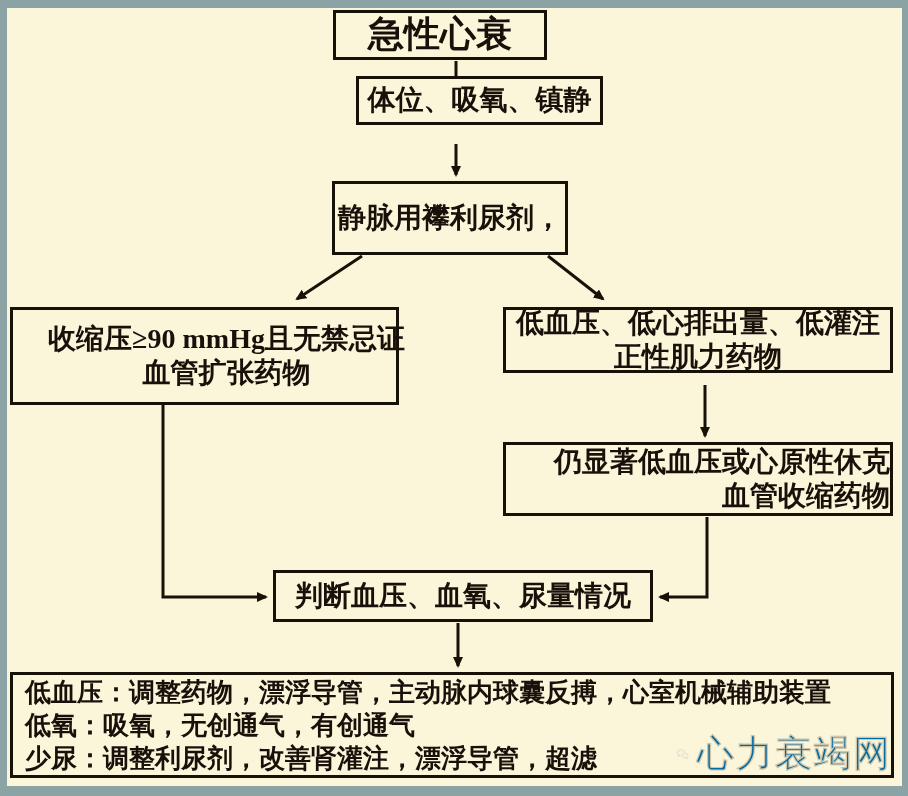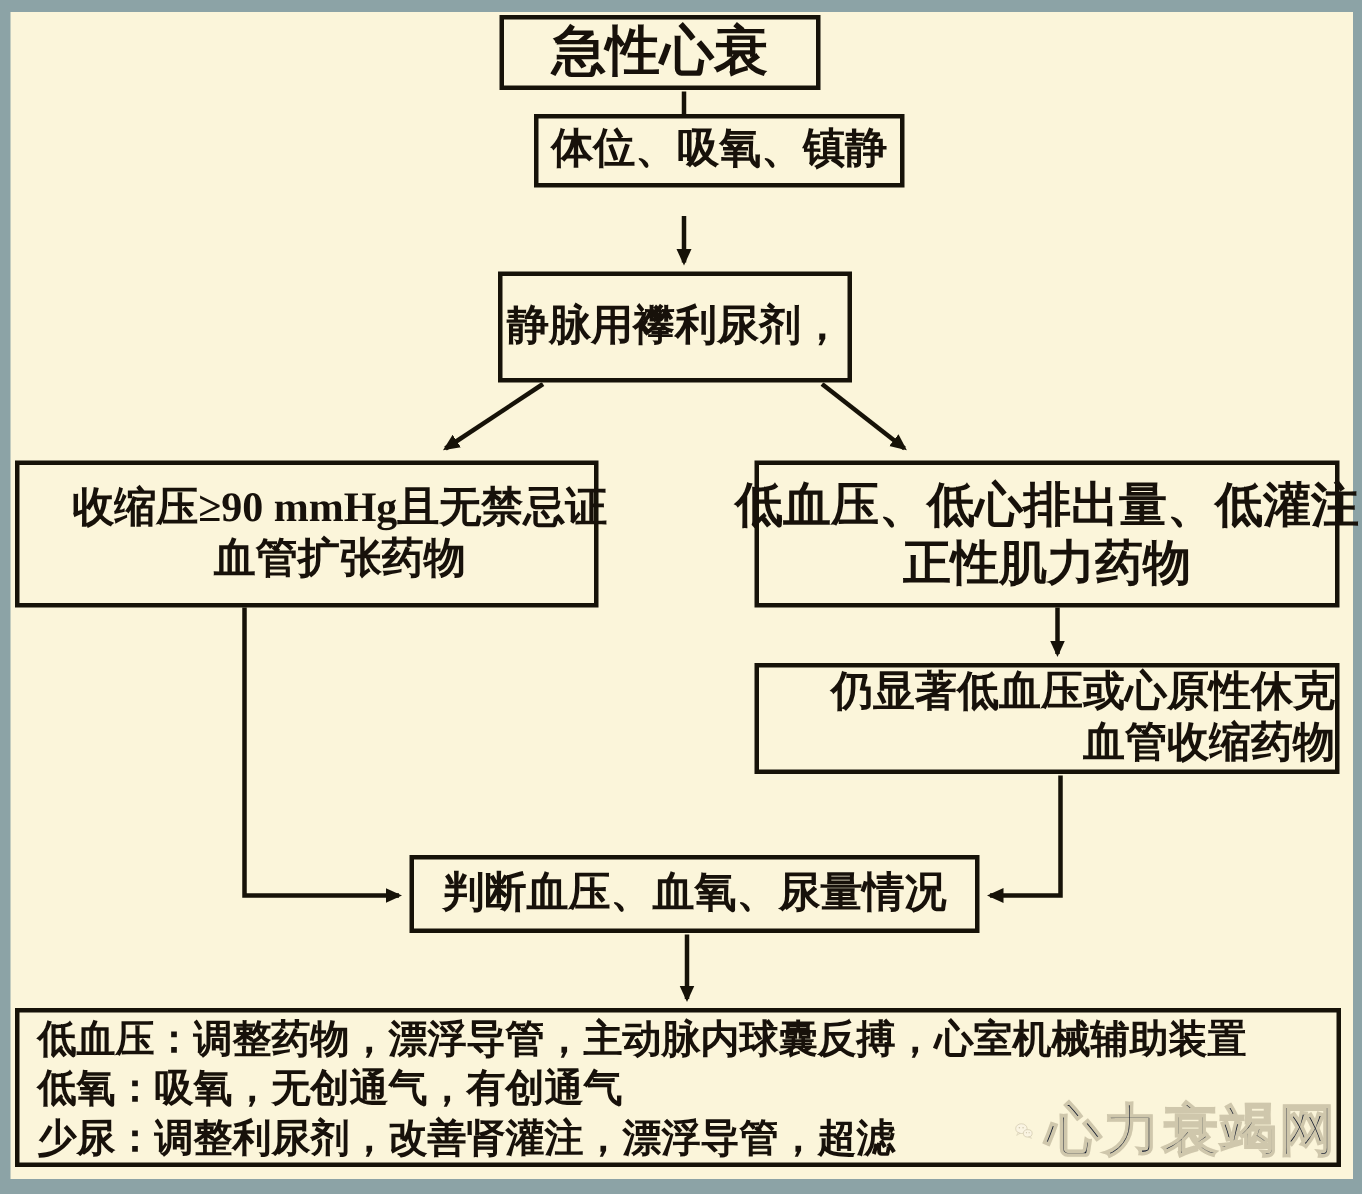--- a/index.html
+++ b/index.html
@@ -36,21 +36,21 @@
     align-items: center;
     text-align: center;
     line-height: 1.22;
     z-index: 2;
   }
   .node .ln { white-space: nowrap; }
   #node-acute-hf        { left: 333px; top: 10px;  width: 214px; height: 50px;  font-size: 36px; }
   #node-initial-care    { left: 333px; top: 76px;  width: 247px; height: 49px;  font-size: 28px; margin-left: 23px; }
   #node-iv-diuretic     { left: 332px; top: 181px; width: 236px; height: 74px;  font-size: 28px; }
   #node-vasodilator     { left: 10px;  top: 307px; width: 389px; height: 98px;  font-size: 28px; padding-left: 44px; }
-  #node-inotrope        { left: 503px; top: 307px; width: 390px; height: 98px;  font-size: 32px; }
+  #node-inotrope        { left: 503px; top: 307px; width: 390px; height: 66px;  font-size: 28px; }
   #node-vasoconstrictor { left: 503px; top: 442px; width: 390px; height: 74px;  font-size: 28px; align-items: flex-end; }
   #node-assess          { left: 273px; top: 570px; width: 380px; height: 52px;  font-size: 28px; }
   #node-management      {
     left: 10px; top: 672px; width: 884px; height: 106px;
     font-size: 26px; line-height: 33px;
     align-items: flex-start; text-align: left;
     padding: 13px 12px;
   }
   #node-iv-diuretic sup { font-size: 17px; vertical-align: super; line-height: 0; }
 
@@ -69,22 +69,22 @@
     position: absolute;
     left: 676px; top: 726px;
     width: 216px; height: 56px;
     display: flex;
     align-items: center;
     gap: 8px;
     z-index: 3;
   }
   #watermark-text {
     font-size: 37px;
-    font-weight: 700;
-    color: #0f172a;
+    font-weight: 400;
+    color: #0369a1;
     -webkit-text-stroke: 1.2px #CFC7AC;
     text-shadow: 0 0 1px #CFC7AC;
     white-space: nowrap;
     letter-spacing: 2px;
   }
 </style>
 </head>
 <body>
 
 <div id="canvas">

